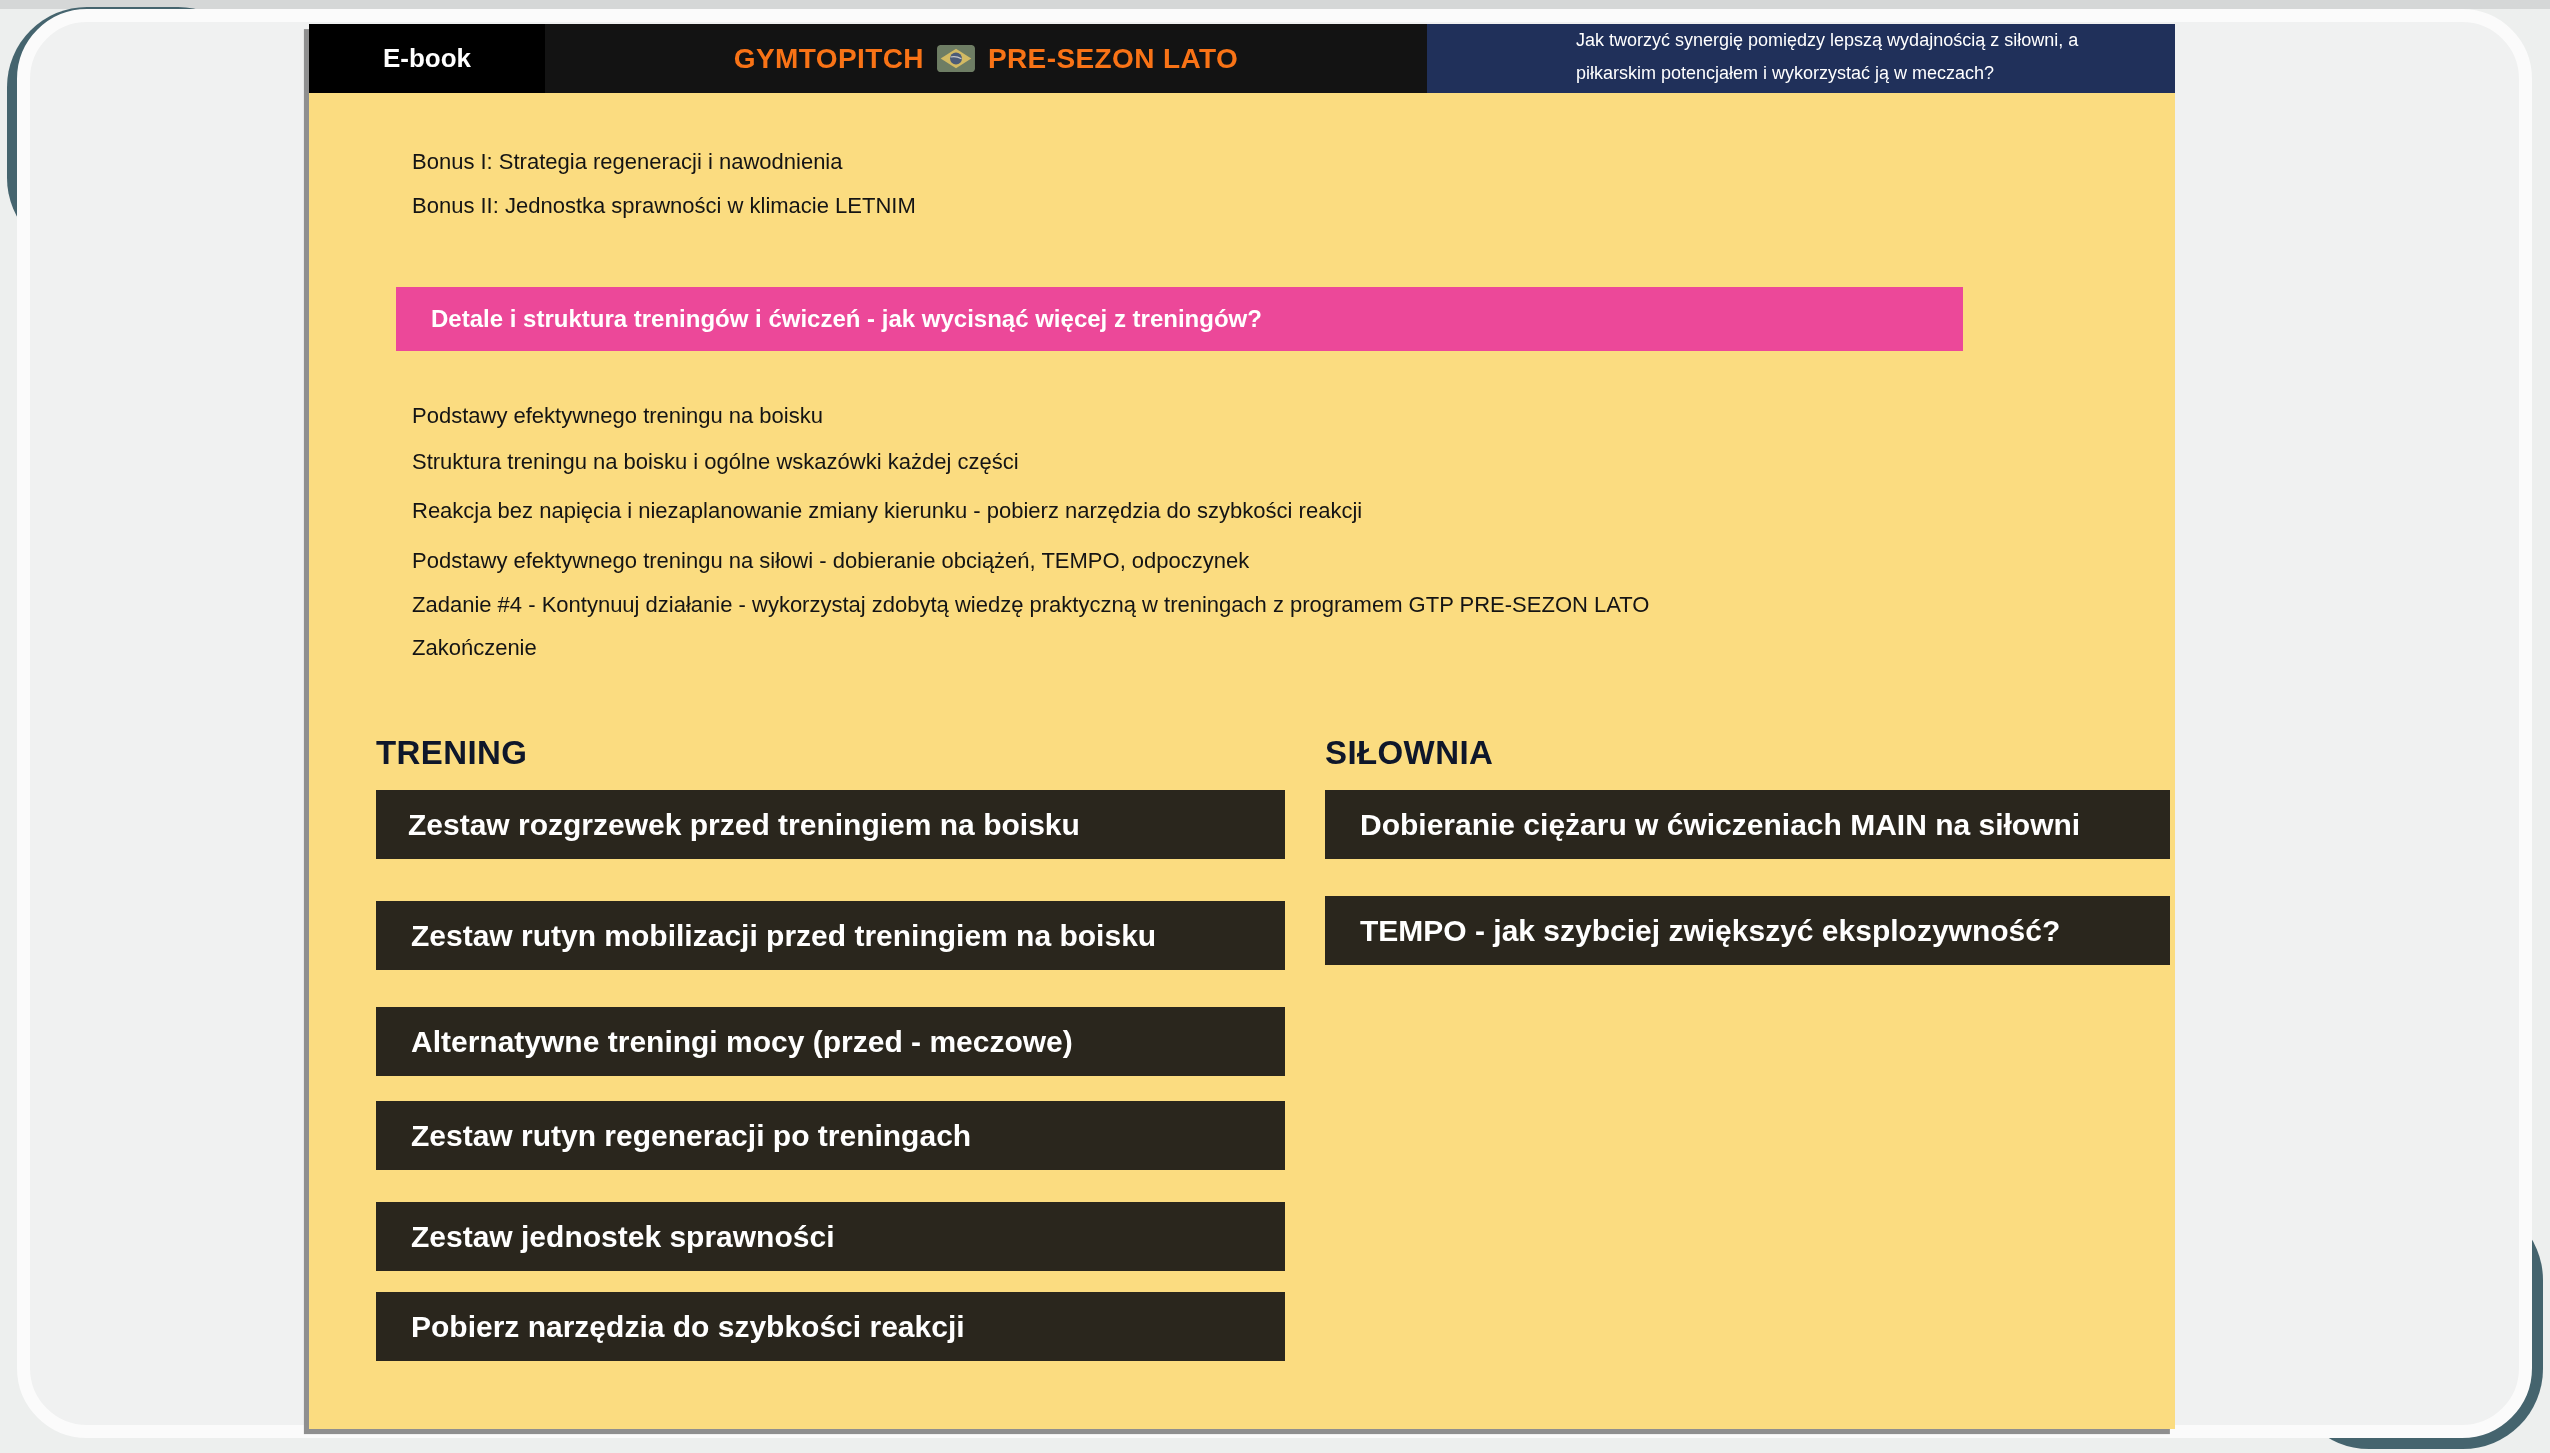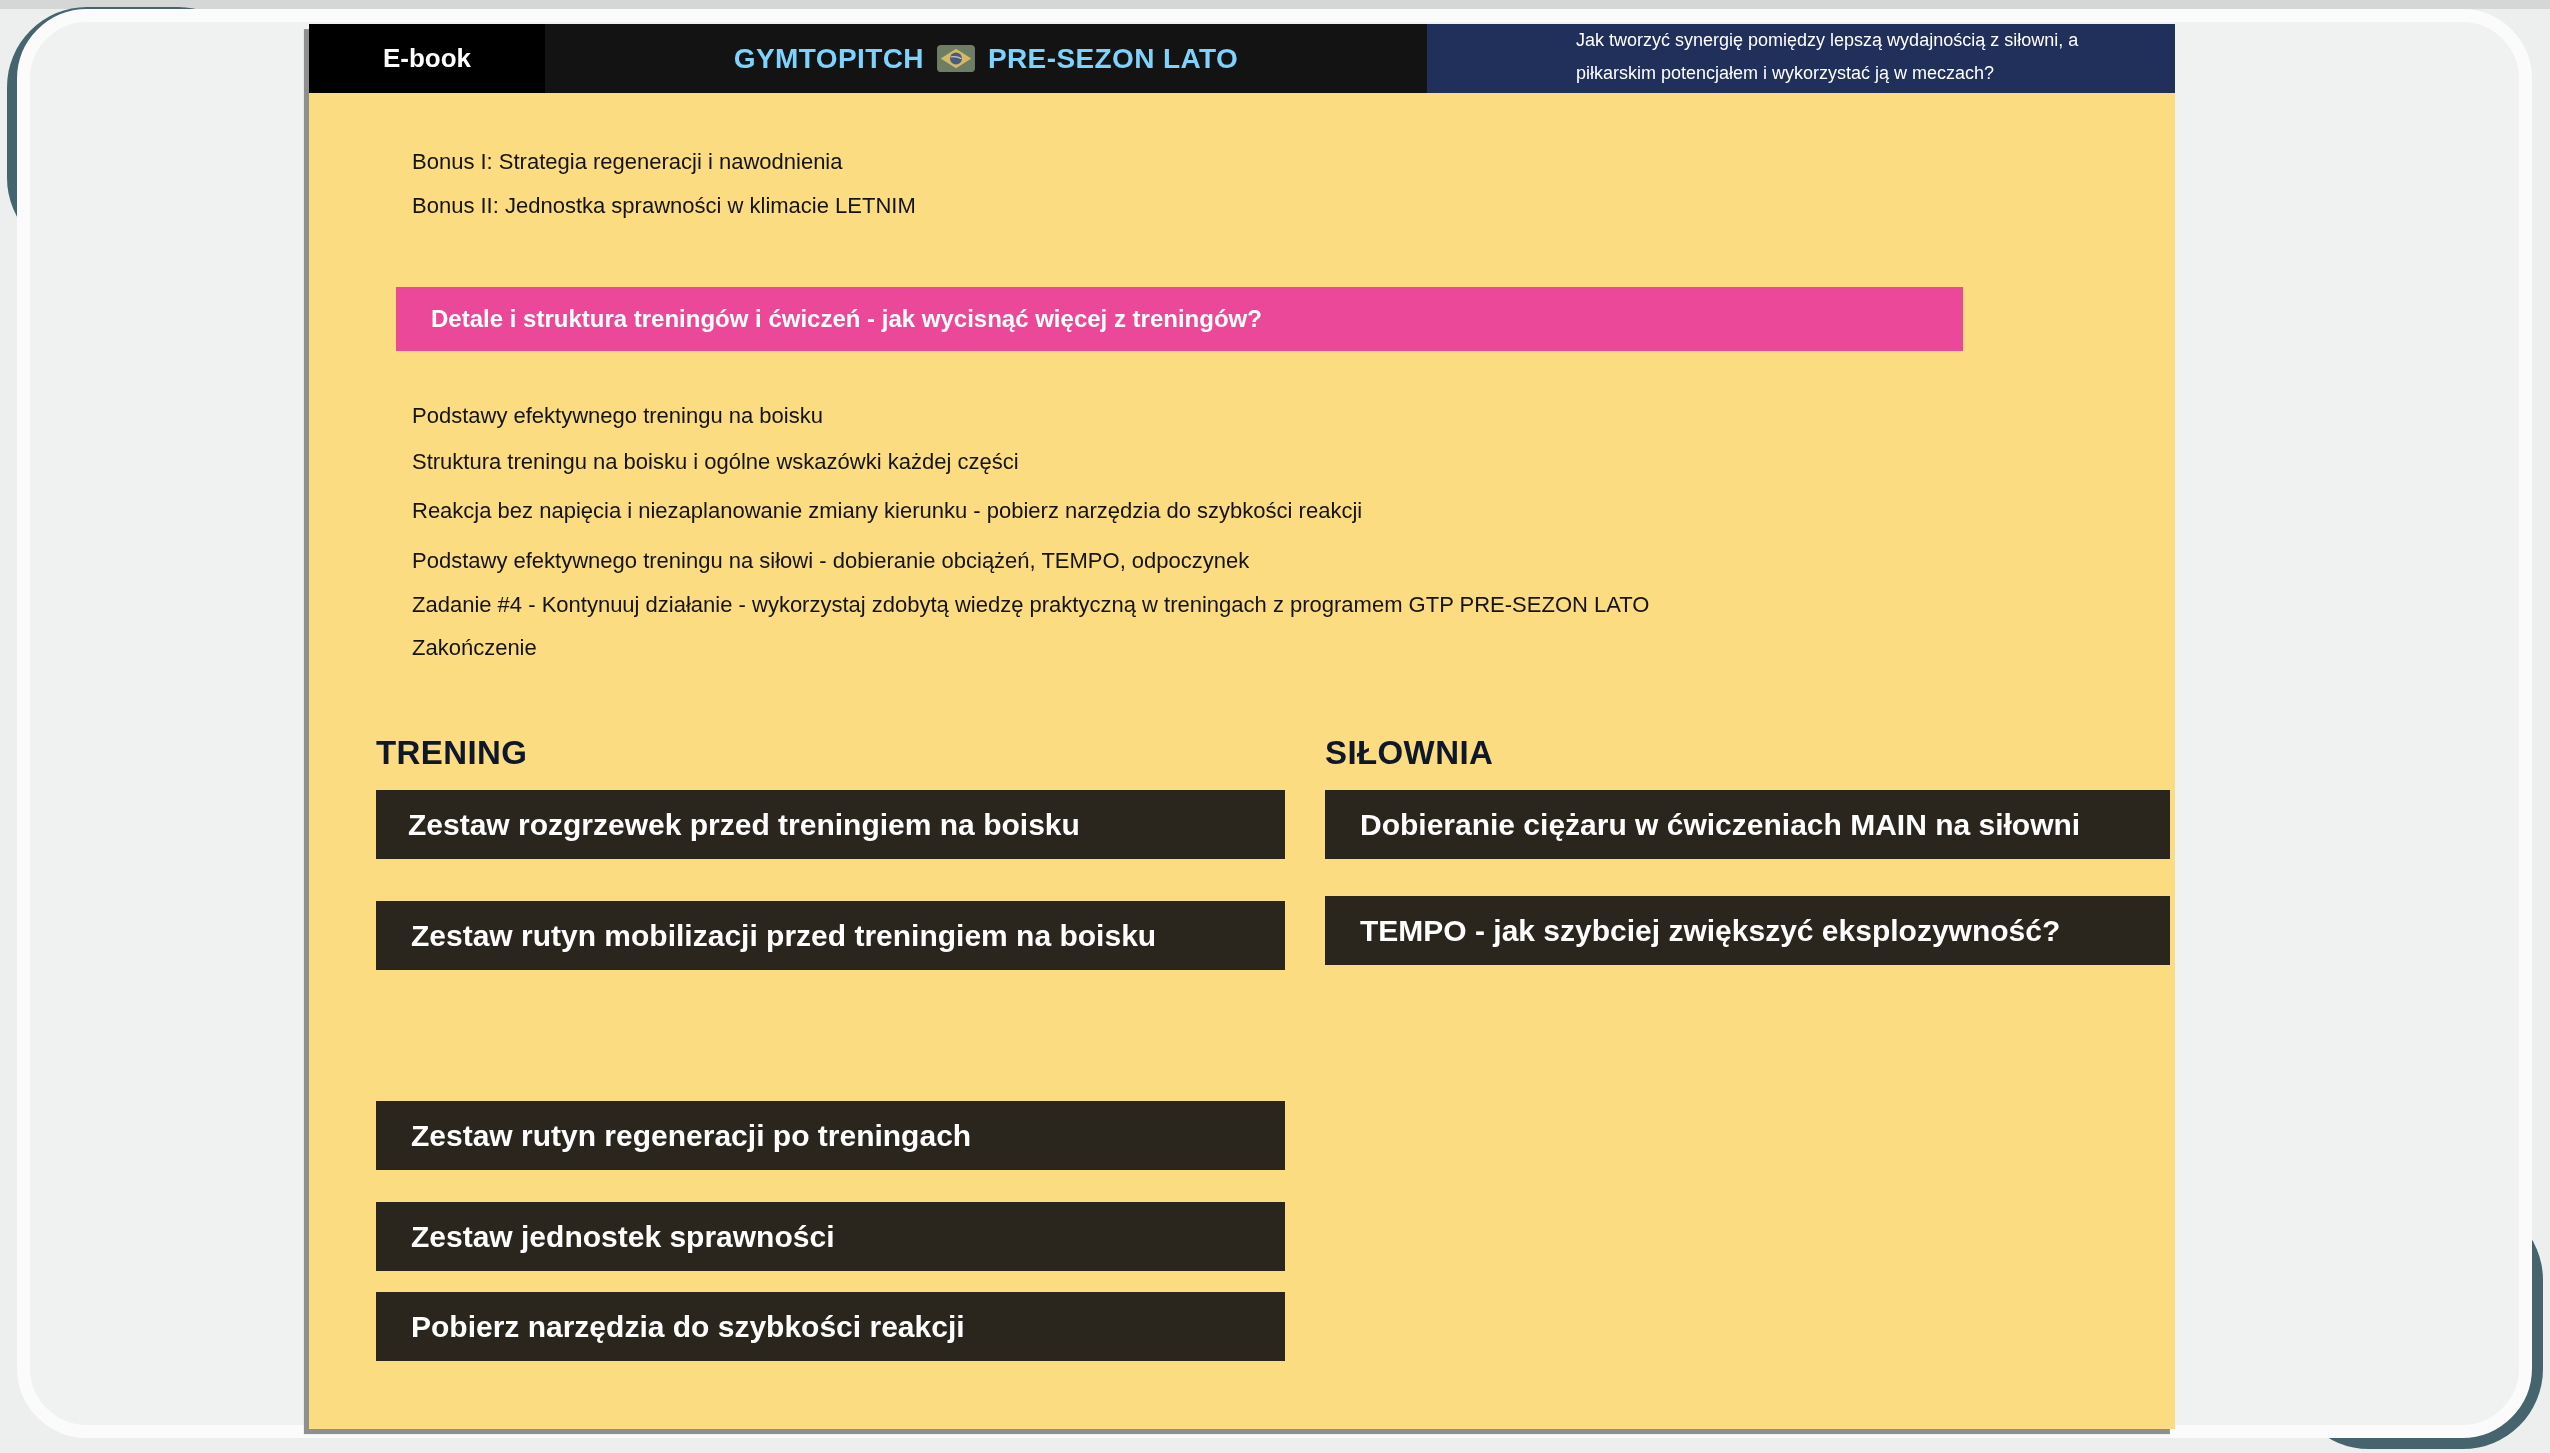--- a/index.html
+++ b/index.html
@@ -62,21 +62,21 @@
     background: #000000;
     color: #ffffff;
     font-weight: bold;
     font-size: 26px;
     display: flex; align-items: center; justify-content: center;
     flex: none;
   }
   .ribbon-brand {
     width: 882px;
     background: #131313;
-    color: #7dd3fc;
+    color: #f97316;
     font-weight: bold;
     font-size: 28px;
     letter-spacing: 0.4px;
     display: flex; align-items: center; justify-content: center;
     gap: 13px;
     flex: none;
   }
   .flag {
     width: 38px; height: 27px;
     flex: none;
@@ -208,20 +208,21 @@
     <div class="toc-item toc-3">Reakcja bez napięcia i niezaplanowanie zmiany kierunku - pobierz narzędzia do szybkości reakcji</div>
     <div class="toc-item toc-4">Podstawy efektywnego treningu na siłowi - dobieranie obciążeń, TEMPO, odpoczynek</div>
     <div class="toc-item toc-5">Zadanie #4 - Kontynuuj działanie - wykorzystaj zdobytą wiedzę praktyczną w treningach z programem GTP PRE-SEZON LATO</div>
     <div class="toc-item toc-6">Zakończenie</div>
 
     <div class="col-heading col-heading-left">TRENING</div>
     <div class="col-heading col-heading-right">SIŁOWNIA</div>
 
     <div class="btn btn-left btn-l1">Zestaw rozgrzewek przed treningiem na boisku</div>
     <div class="btn btn-left btn-l2">Zestaw rutyn mobilizacji przed treningiem na boisku</div>
+    <div class="btn btn-left btn-l3">Alternatywne treningi mocy (przed - meczowe)</div>
     <div class="btn btn-left btn-l4">Zestaw rutyn regeneracji po treningach</div>
     <div class="btn btn-left btn-l5">Zestaw jednostek sprawności</div>
     <div class="btn btn-left btn-l6">Pobierz narzędzia do szybkości reakcji</div>
 
     <div class="btn btn-right btn-r1">Dobieranie ciężaru w ćwiczeniach MAIN na siłowni</div>
     <div class="btn btn-right btn-r2">TEMPO - jak szybciej zwiększyć eksplozywność?</div>
 
   </div>
 </div>
 

